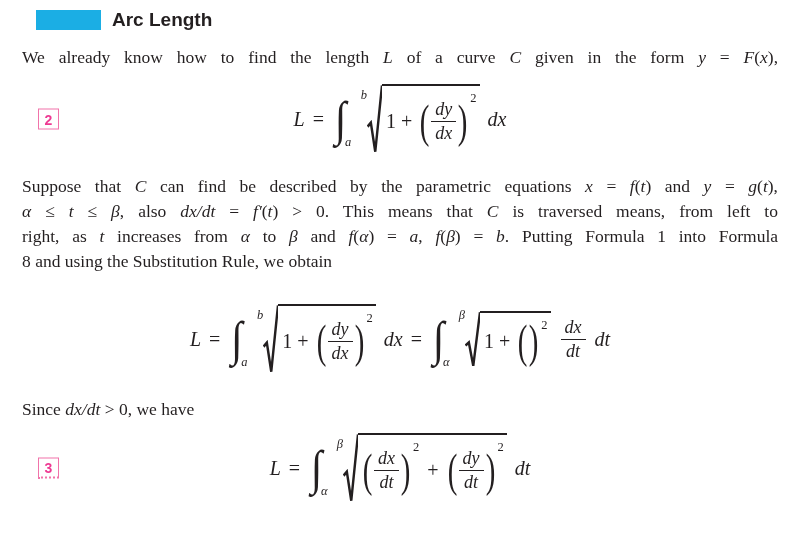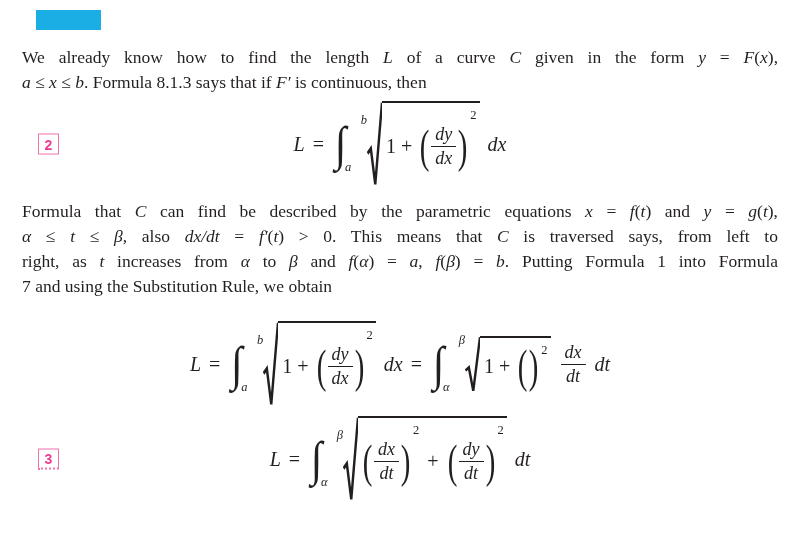--- a/index.html
+++ b/index.html
@@ -73,38 +73,38 @@
     display: flex; align-items: center;
     padding: 5px 3px 2px 4px;
   }
 
   .pgroup { display: flex; align-items: center; }
   .paren {
     display: inline-block; width: 11px; text-align: center;
     font-style: normal; font-size: 34px; line-height: 1;
     transform: scale(0.85, 1.35);
   }
-  .frac { display: inline-flex; flex-direction: column; align-items: center; font-size: 18px; line-height: 1.15; margin: 16px 1px; }
+  .frac { display: inline-flex; flex-direction: column; align-items: center; font-size: 18px; line-height: 1.15; margin: 8px 1px; }
   .frac .num { border-bottom: 1.6px solid var(--ink); padding: 0 4px 1px; }
   .frac .den { padding-top: 1px; }
   .exp { font-style: normal; font-size: 12.5px; align-self: flex-start; margin-left: 2px; }
   .factor { margin-left: 10px; }
 </style>
 </head>
 <body>
 
 <div class="page">
 
   <div class="header">
     <span class="swatch"></span>
+    <h1 class="title">Arc Length</h1>
   </div>
 
   <div class="para p1">
       <div class="line"><span>We already know how to find the length </span><span class="it">L</span><span> of a curve </span><span class="it">C</span><span> given in the form </span><span class="it">y</span><span> = </span><span class="it">F</span><span>(</span><span class="it">x</span><span>),</span></div>
-      <div class="line no-just"><span class="it">a</span><span> ≤ </span><span class="it">x</span><span> ≤ </span><span class="it">b</span><span>. Formula 8.1.3 says that if </span><span class="it">F′</span><span> is continuous, then</span></div>
     </div>
 
   <div class="eqrow r2">
     <span class="eq-tag">2</span>
     <div class="math">
       <span class="mi">L</span>
       <span class="mo">=</span>
       <span class="intwrap">
         <span class="int-glyph">∫</span>
         <span class="int-sup">b</span>
@@ -125,24 +125,24 @@
             <span class="paren">)</span>
           </span>
           <span class="exp">2</span>
         </span>
       </span>
       <span class="mi tail">dx</span>
     </div>
   </div>
 
   <div class="para p2">
-      <div class="line"><span>Formula that </span><span class="it">C</span><span> can find be described by the parametric equations </span><span class="it">x</span><span> = </span><span class="it">f</span><span>(</span><span class="it">t</span><span>) and </span><span class="it">y</span><span> = </span><span class="it">g</span><span>(</span><span class="it">t</span><span>),</span></div>
-      <div class="line"><span class="it">α</span><span> ≤ </span><span class="it">t</span><span> ≤ </span><span class="it">β</span><span>, also </span><span class="it">dx/dt</span><span> = </span><span class="it">f′</span><span>(</span><span class="it">t</span><span>) &gt; 0. This means that </span><span class="it">C</span><span> is traversed says, from left to</span></div>
+      <div class="line"><span>Suppose that </span><span class="it">C</span><span> can find be described by the parametric equations </span><span class="it">x</span><span> = </span><span class="it">f</span><span>(</span><span class="it">t</span><span>) and </span><span class="it">y</span><span> = </span><span class="it">g</span><span>(</span><span class="it">t</span><span>),</span></div>
+      <div class="line"><span class="it">α</span><span> ≤ </span><span class="it">t</span><span> ≤ </span><span class="it">β</span><span>, also </span><span class="it">dx/dt</span><span> = </span><span class="it">f′</span><span>(</span><span class="it">t</span><span>) &gt; 0. This means that </span><span class="it">C</span><span> is traversed means, from left to</span></div>
       <div class="line"><span>right, as </span><span class="it">t</span><span> increases from </span><span class="it">α</span><span> to </span><span class="it">β</span><span> and </span><span class="it">f</span><span>(</span><span class="it">α</span><span>) = </span><span class="it">a</span><span>, </span><span class="it">f</span><span>(</span><span class="it">β</span><span>) = </span><span class="it">b</span><span>. Putting Formula 1 into Formula</span></div>
-      <div class="line no-just"><span>7 and using the Substitution Rule, we obtain</span></div>
+      <div class="line no-just"><span>8 and using the Substitution Rule, we obtain</span></div>
     </div>
 
   <div class="eqrow rmid">
     <div class="math">
       <span class="mi">L</span>
       <span class="mo">=</span>
       <span class="intwrap">
         <span class="int-glyph">∫</span>
         <span class="int-sup">b</span>
         <span class="int-sub">a</span>
@@ -185,20 +185,23 @@
         </span>
       </span>
       <span class="frac factor">
         <span class="num">dx</span>
         <span class="den">dt</span>
       </span>
       <span class="mi tail">dt</span>
     </div>
   </div>
 
+  <div class="para p3">
+      <div class="line no-just"><span>Since </span><span class="it">dx/dt</span><span> &gt; 0, we have</span></div>
+    </div>
 
   <div class="eqrow r3">
     <span class="eq-tag dotted">3</span>
     <div class="math">
       <span class="mi">L</span>
       <span class="mo">=</span>
       <span class="intwrap">
         <span class="int-glyph">∫</span>
         <span class="int-sup">β</span>
         <span class="int-sub">α</span>

